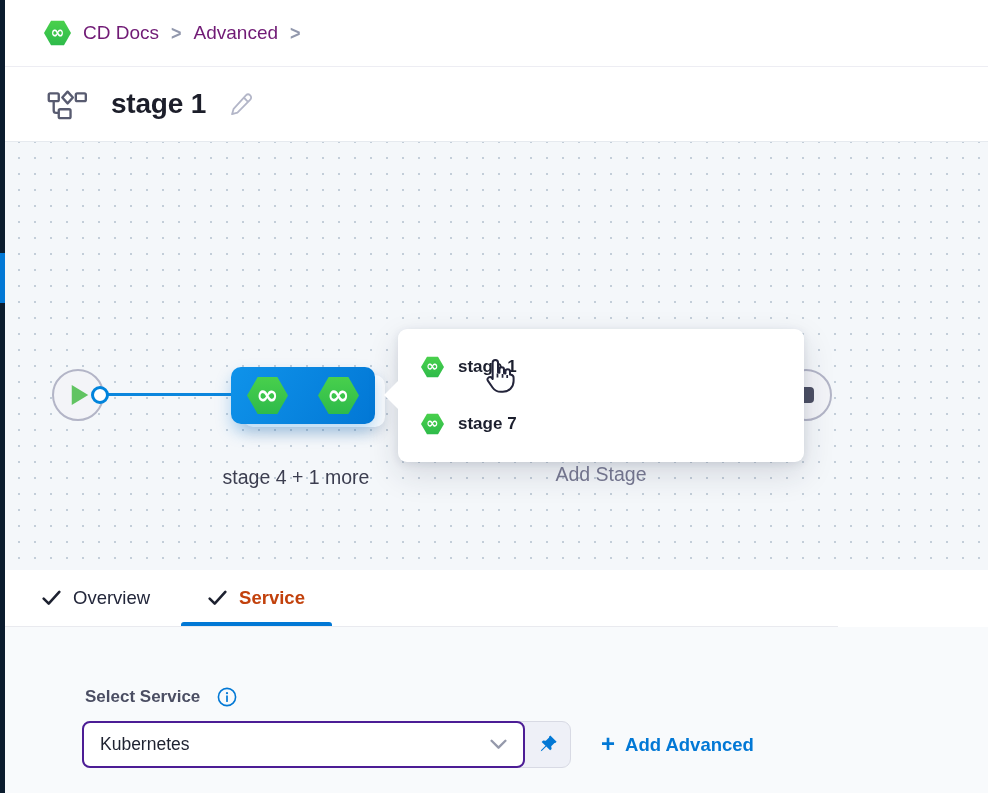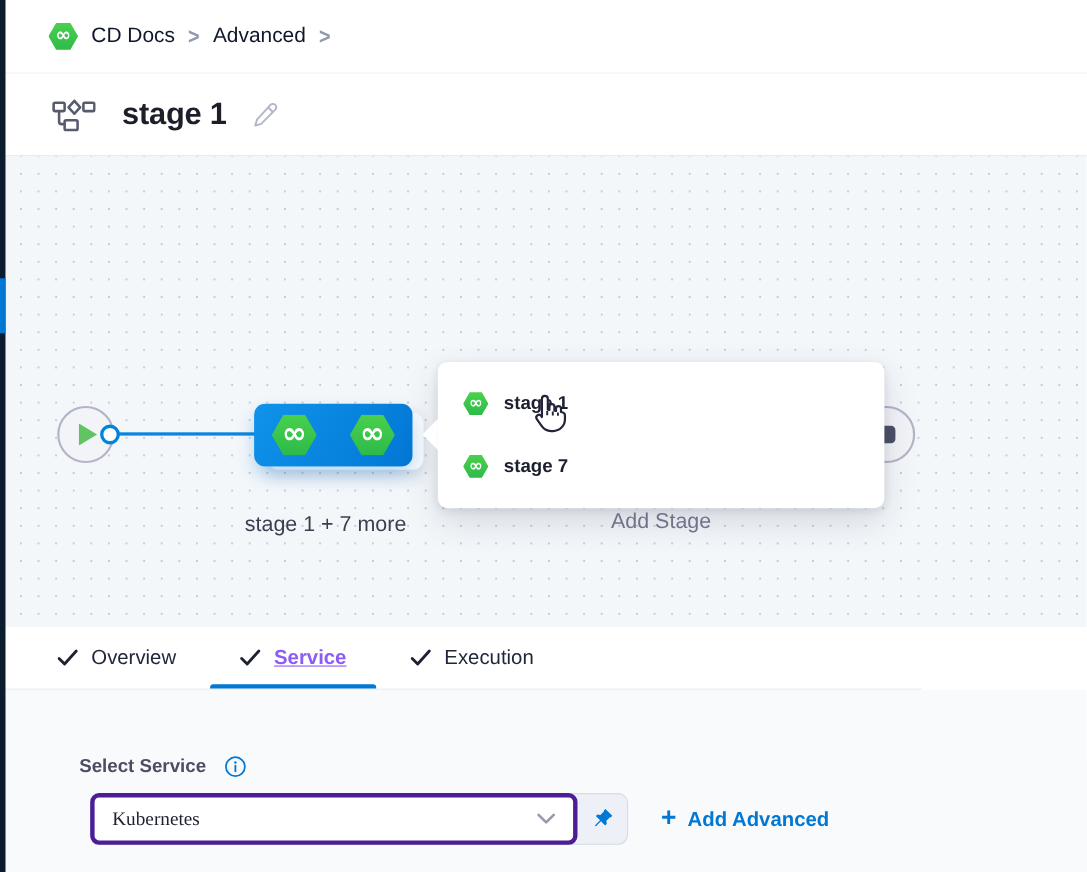--- a/index.html
+++ b/index.html
@@ -6,21 +6,21 @@
   html,body { width:988px; height:793px; overflow:hidden; font-family:"Liberation Sans", sans-serif; background:#fff; }
   body { position:relative; }
 
   
   .nav-strip { position:absolute; left:0; top:0; width:5px; height:793px; background:#0b1c2e; z-index:40; }
   .nav-strip-active { position:absolute; left:0; top:253px; width:5px; height:50px; background:#0278d5; z-index:41; }
 
   
   .topbar { position:absolute; left:5px; top:0; width:983px; height:67px; background:#fff; border-bottom:1px solid #ededf3; display:flex; align-items:center; padding-left:39px; z-index:5; }
   .crumbs { display:flex; align-items:center; gap:12px; font-size:19px; font-weight:500; }
-  .crumb-link { color:#0f172a; cursor:pointer; }
+  .crumb-link { color:#701a75; cursor:pointer; }
   .crumb-sep { color:#9298ad; font-size:18px; font-weight:600; transform:scaleY(1.15); }
 
   
   .hex { display:inline-flex; align-items:center; justify-content:center;
          background:linear-gradient(180deg,#4ad14c 0%,#2cb94a 100%);
          clip-path:polygon(26% 5%, 74% 5%, 100% 50%, 74% 95%, 26% 95%, 0% 50%); }
   .hex span { color:#fff; font-family:"DejaVu Sans", sans-serif; font-weight:700; line-height:1; transform:translateY(-1px); }
   .hex-27 { width:27px; height:27px; } .hex-27 span { font-size:17px; }
   .hex-40 { width:41px; height:41px; } .hex-40 span { font-size:27px; }
   .hex-23 { width:23px; height:23px; } .hex-23 span { font-size:15px; }
@@ -56,30 +56,30 @@
                 box-shadow:0 12px 32px rgba(25,35,64,.14), 0 2px 8px rgba(25,35,64,.10); z-index:5; }
   .stage-menu .arrow { position:absolute; left:-14px; top:52px; width:0; height:0;
                 border-top:14px solid transparent; border-bottom:14px solid transparent; border-right:14px solid #fff; }
   .menu-item { position:absolute; left:0; width:100%; height:42px; display:flex; align-items:center; gap:14px; padding-left:23px; cursor:pointer; }
   .menu-item .lbl { font-size:17px; font-weight:600; color:#1c1f2e; }
   .menu-item-1 { top:17px; } .menu-item-2 { top:74px; }
 
   .cursor-hand { position:absolute; left:473px; top:213px; z-index:7; }
 
   
-  .tabbar { position:absolute; left:5px; top:570px; width:833px; height:57px; background:#fff; border-bottom:1px solid #e9eaef; display:flex; align-items:center; padding-left:18px; z-index:5; }
+  .tabbar { position:absolute; left:5px; top:570px; width:833px; height:57px; background:#fff; border-bottom:1px solid #e9eaef; display:flex; align-items:center; padding-left:8px; z-index:5; }
   .tab { position:relative; height:100%; display:flex; align-items:center; gap:12px; padding:0 29px; font-size:18.5px; color:#22263a; cursor:pointer; white-space:nowrap; }
-  .tab.active { font-weight:700; color:#8b5cf6;text-decoration:underline; }
+  .tab.active { font-weight:700; color:#c2410c; }
   .tab.active::after { content:""; position:absolute; left:2px; right:2px; bottom:0; height:4px; background:#0278d5; border-radius:3px 3px 0 0; }
 
   
   .content { position:absolute; left:5px; top:627px; width:983px; height:166px; background:#f8fafc; z-index:4; }
-  .field-label { position:absolute; left:67px; top:60px; display:flex; align-items:center; gap:17px; font-size:17px; font-weight:700; color:#4b4e63; }
+  .field-label { position:absolute; left:80px; top:60px; display:flex; align-items:center; gap:17px; font-size:17px; font-weight:700; color:#4b4e63; }
   .select-group { position:absolute; left:77px; top:94px; width:489px; height:47px; display:flex; background:#eef0f7; border:1px solid #d8dae4; border-radius:9px; }
-  .select-field { flex:1; background:#fff; border:4px solid #4c1d95; border-radius:8px; margin:-1px 0 -1px -1px; display:flex; align-items:center; justify-content:space-between; padding:0 16px 0 16px; cursor:pointer;font-family:Liberation Serif, serif; }
+  .select-field { flex:1; background:#fff; border:2px solid #4c1d95; border-radius:8px; margin:-1px 0 -1px -1px; display:flex; align-items:center; justify-content:space-between; padding:0 16px 0 16px; cursor:pointer; }
   .select-value { font-size:17.5px; color:#1e2230; }
   .pin-btn { width:45px; border:none; background:transparent; display:flex; align-items:center; justify-content:center; cursor:pointer; }
   .add-service { position:absolute; left:596px; top:101px; height:34px; display:flex; align-items:center; gap:10px; border:none; background:transparent; color:#0278d5; font-size:18.5px; font-weight:700; cursor:pointer; font-family:"Liberation Sans",sans-serif; }
   .plus-glyph { font-size:24px; font-weight:600; line-height:1; transform:translateY(-1px); }
 </style>
 </head>
 <body>
 
 <div class="nav-strip"></div>
 <div class="nav-strip-active"></div>
@@ -133,21 +133,21 @@
   <div class="stage-node">
     <span class="hex hex-40">
         <span>∞</span>
       </span>
     <span class="hex hex-40">
         <span>∞</span>
       </span>
   </div>
 
   <div class="stage-label">
-    <div>stage 1 + 7 more</div>
+    <div>stage 4 + 1 more</div>
   </div>
 
   <div class="add-stage">Add Stage</div>
 
   <div class="stage-menu">
     <div class="arrow"></div>
     <div class="menu-item menu-item-1">
       <span class="hex hex-23">
           <span>∞</span>
         </span>
@@ -173,26 +173,20 @@
         <path d="M1.5 7.5l4.5 4.5L15.5 1.5" fill="none" stroke="#1d2130" stroke-width="2.3" stroke-linecap="round" stroke-linejoin="round"></path>
       </svg>
     <span>Overview</span>
   </div>
   <div class="tab active">
     <svg width="19" height="16" viewBox="0 0 17 14">
         <path d="M1.5 7.5l4.5 4.5L15.5 1.5" fill="none" stroke="#1d2130" stroke-width="2.3" stroke-linecap="round" stroke-linejoin="round"></path>
       </svg>
     <span>Service</span>
   </div>
-  <div class="tab">
-    <svg width="19" height="16" viewBox="0 0 17 14">
-        <path d="M1.5 7.5l4.5 4.5L15.5 1.5" fill="none" stroke="#1d2130" stroke-width="2.3" stroke-linecap="round" stroke-linejoin="round"></path>
-      </svg>
-    <span>Execution</span>
-  </div>
 </nav>
 
 <section class="content">
   <div class="field-label">
     <span>Select Service</span>
     <svg width="20" height="20" viewBox="0 0 20 20">
       <circle cx="10" cy="10" r="8.6" fill="none" stroke="#0278d5" stroke-width="1.6"></circle>
       <circle cx="10" cy="6.2" r="1.1" fill="#0278d5"></circle>
       <path d="M10 9v5.2" stroke="#0278d5" stroke-width="1.7" stroke-linecap="round"></path>
     </svg>

